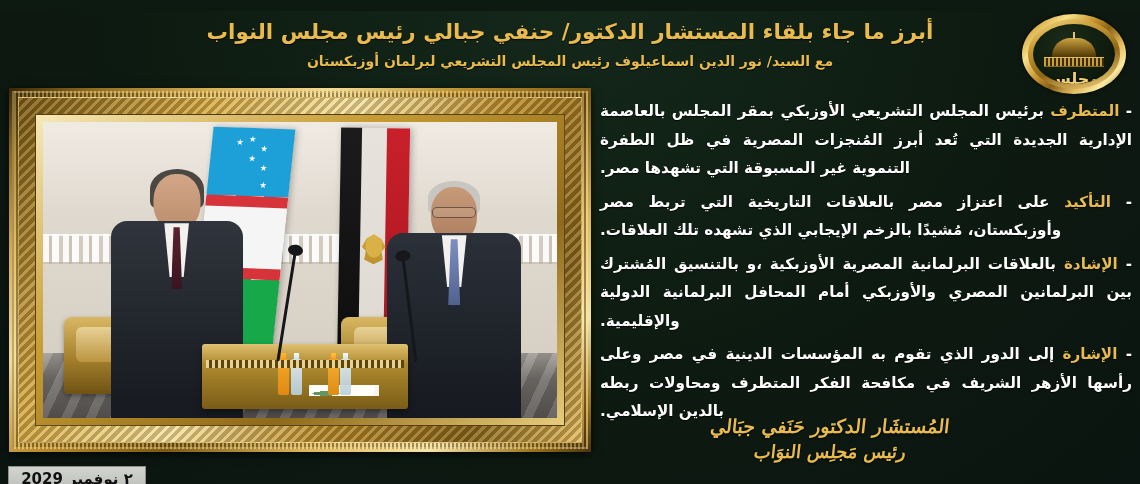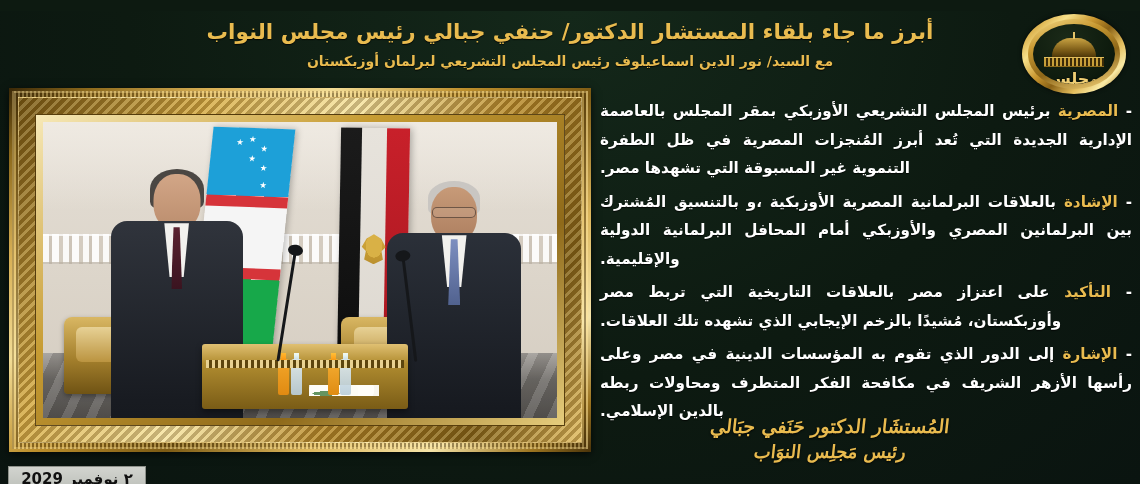--- a/index.html
+++ b/index.html
@@ -440,35 +440,35 @@
 
         <div class="mic" id="mic1"></div>
         <div class="mic" id="mic2"></div>
       </div>
     </div>
   </div>
 
   <div id="bullets">
     <div class="bullet">
       <span class="dash">-</span>
-      <span class="kw">المصرية</span>
+      <span class="kw">المتطرف</span>
       <span> برئيس المجلس التشريعي الأوزبكي بمقر المجلس بالعاصمة الإدارية الجديدة التي تُعد أبرز المُنجزات المصرية في ظل الطفرة التنموية غير المسبوقة التي تشهدها مصر.</span>
+    </div>
+    <div class="bullet">
+      <span class="dash">-</span>
+      <span class="kw">التأكيد</span>
+      <span> على اعتزاز مصر بالعلاقات التاريخية التي تربط مصر وأوزبكستان، مُشيدًا بالزخم الإيجابي الذي تشهده تلك العلاقات.</span>
     </div>
     <div class="bullet">
       <span class="dash">-</span>
       <span class="kw">الإشادة</span>
       <span> بالعلاقات البرلمانية المصرية الأوزبكية ،و بالتنسيق المُشترك بين البرلمانين المصري والأوزبكي أمام المحافل البرلمانية الدولية والإقليمية.</span>
     </div>
     <div class="bullet">
       <span class="dash">-</span>
-      <span class="kw">التأكيد</span>
-      <span> على اعتزاز مصر بالعلاقات التاريخية التي تربط مصر وأوزبكستان، مُشيدًا بالزخم الإيجابي الذي تشهده تلك العلاقات.</span>
-    </div>
-    <div class="bullet">
-      <span class="dash">-</span>
       <span class="kw">الإشارة</span>
       <span> إلى  الدور الذي تقوم به المؤسسات الدينية في مصر وعلى رأسها الأزهر الشريف في مكافحة الفكر المتطرف ومحاولات ربطه بالدين الإسلامي.</span>
     </div>
   </div>
 
   <div id="signature">
     <div id="sig1">المُستشَار الدكتور حَنَفي جبَالي</div>
     <div id="sig2">رئيس مَجلِس النوَاب</div>
   </div>
 

